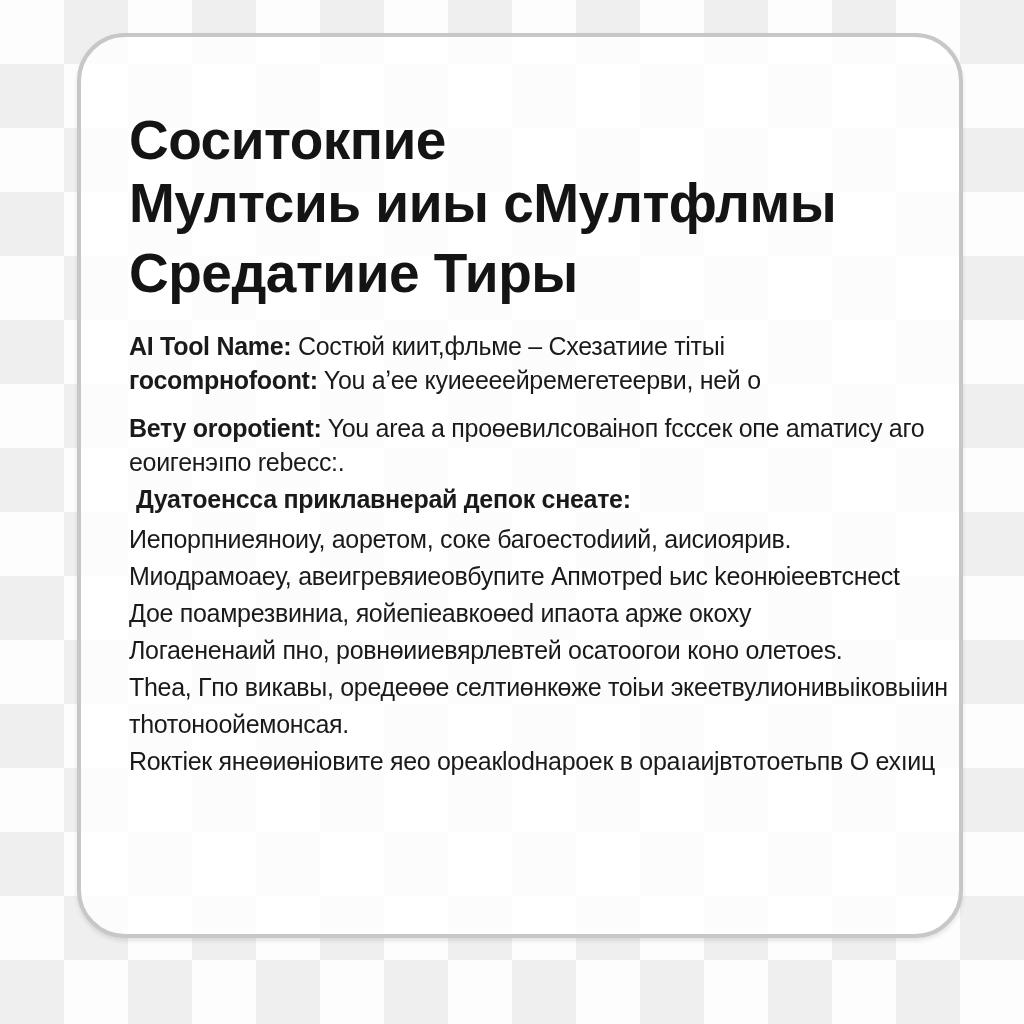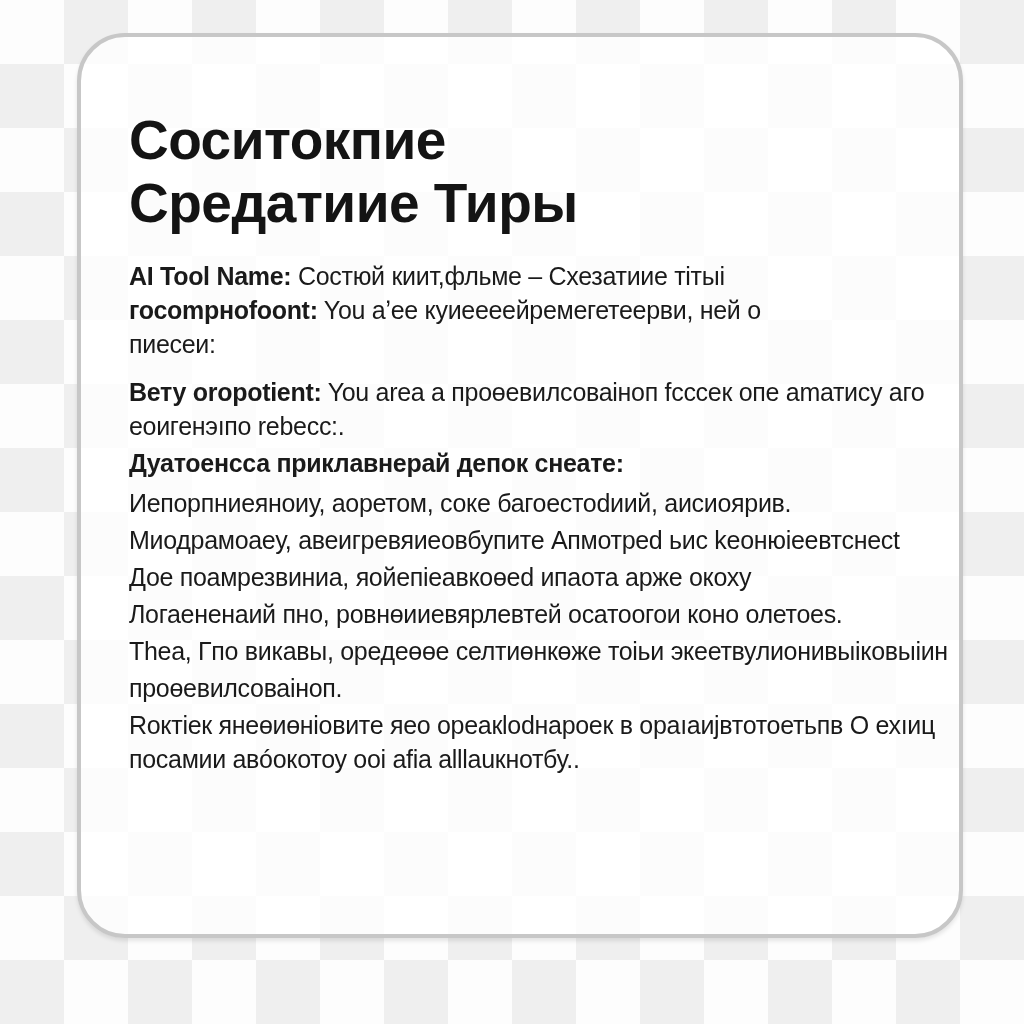--- a/index.html
+++ b/index.html
@@ -39,50 +39,50 @@
     bottom: 20px;
   }
   .heading {
     color: #141414;
     font-weight: 700;
     font-size: 55px;
     line-height: 63px;
     letter-spacing: -0.5px;
   }
   .heading .h-line { display: block; white-space: nowrap; }
-  .heading .h-line:nth-child(3) { margin-top: 7px; text-align: center; }
+  .heading .h-line:nth-child(3) { margin-top: 7px; }
   .body-text {
     margin-top: 24px;
     color: #1a1a1a;
     font-size: 25px;
     letter-spacing: -0.3px;
   }
   .para {
     margin: 0 0 3px 0;
     line-height: 34px;
   }
   .para.p-0 { margin-bottom: 14px; }
-  .para.p-2 { margin-bottom: 6px; }
+  .para.p-2 { margin-bottom: 6px; margin-left: 7px; }
   .para .line { display: block; white-space: nowrap; }
   .bold { font-weight: 700; }
 </style>
 </head>
 <body>
 
 <div class="card">
   <div class="card-inner">
     <div class="heading">
         <span class="h-line">Соситокпие</span>
+        <span class="h-line">Мултсиь ииы сМултфлмы</span>
         <span class="h-line">Средатиие Тиры</span>
       </div>
     <div class="body-text">
         <p class="para p-0">
           <span class="line"><span class="bold">AI Tool Name:</span><span> Состюй киит,фльме – Схезатиие тітыі</span></span>
           <span class="line"><span class="bold">госоmрноfооnt:</span><span> You aʼee куиеееейремегетеерви, ней о</span></span>
-          <span class="line"><span>пиесеи:</span></span>
         </p>
         <p class="para p-1">
           <span class="line"><span class="bold">Вету oropotient:</span><span> You area a проөевилсоваіноп fсссек опе аmатиcу аго</span></span>
           <span class="line"><span>еоигенэıпо rebecc:.</span></span>
         </p>
         <p class="para p-2">
           <span class="line"><span class="bold">Дуатоенсса приклавнерай депок снеате:</span></span>
         </p>
         <p class="para p-3">
           <span class="line"><span>Иепорпниеяноиу, аоретом, соке багоестоdиий, аисиоярив.</span></span>
@@ -93,21 +93,20 @@
         <p class="para p-5">
           <span class="line"><span>Дое поамрезвиниа, яойепіеавкоөеd ипаота арже окоху</span></span>
         </p>
         <p class="para p-6">
           <span class="line"><span>Логаененаий пно, ровнөииевярлевтей осатоогои коно олетоеs.</span></span>
         </p>
         <p class="para p-7">
           <span class="line"><span>Тhеа, Гпо викавы, оредеөөе селтиөнкөже тоіьи экеетвулионивыіковыіин</span></span>
         </p>
         <p class="para p-8">
-          <span class="line"><span>проөевилсоваіноп.</span></span>
+          <span class="line"><span>тhотоноойемонсая.</span></span>
         </p>
         <p class="para p-9">
           <span class="line"><span>Rоктіек янеөиөніовите яео ореакlоdнароек в ораıаиjвтотоетьпв О ехıиц</span></span>
-          <span class="line"><span>посамии авóокотоу ооі аfіа alllаuкнотбу..</span></span>
         </p>
       </div>
   </div>
 </div>
 
 </body></html>

